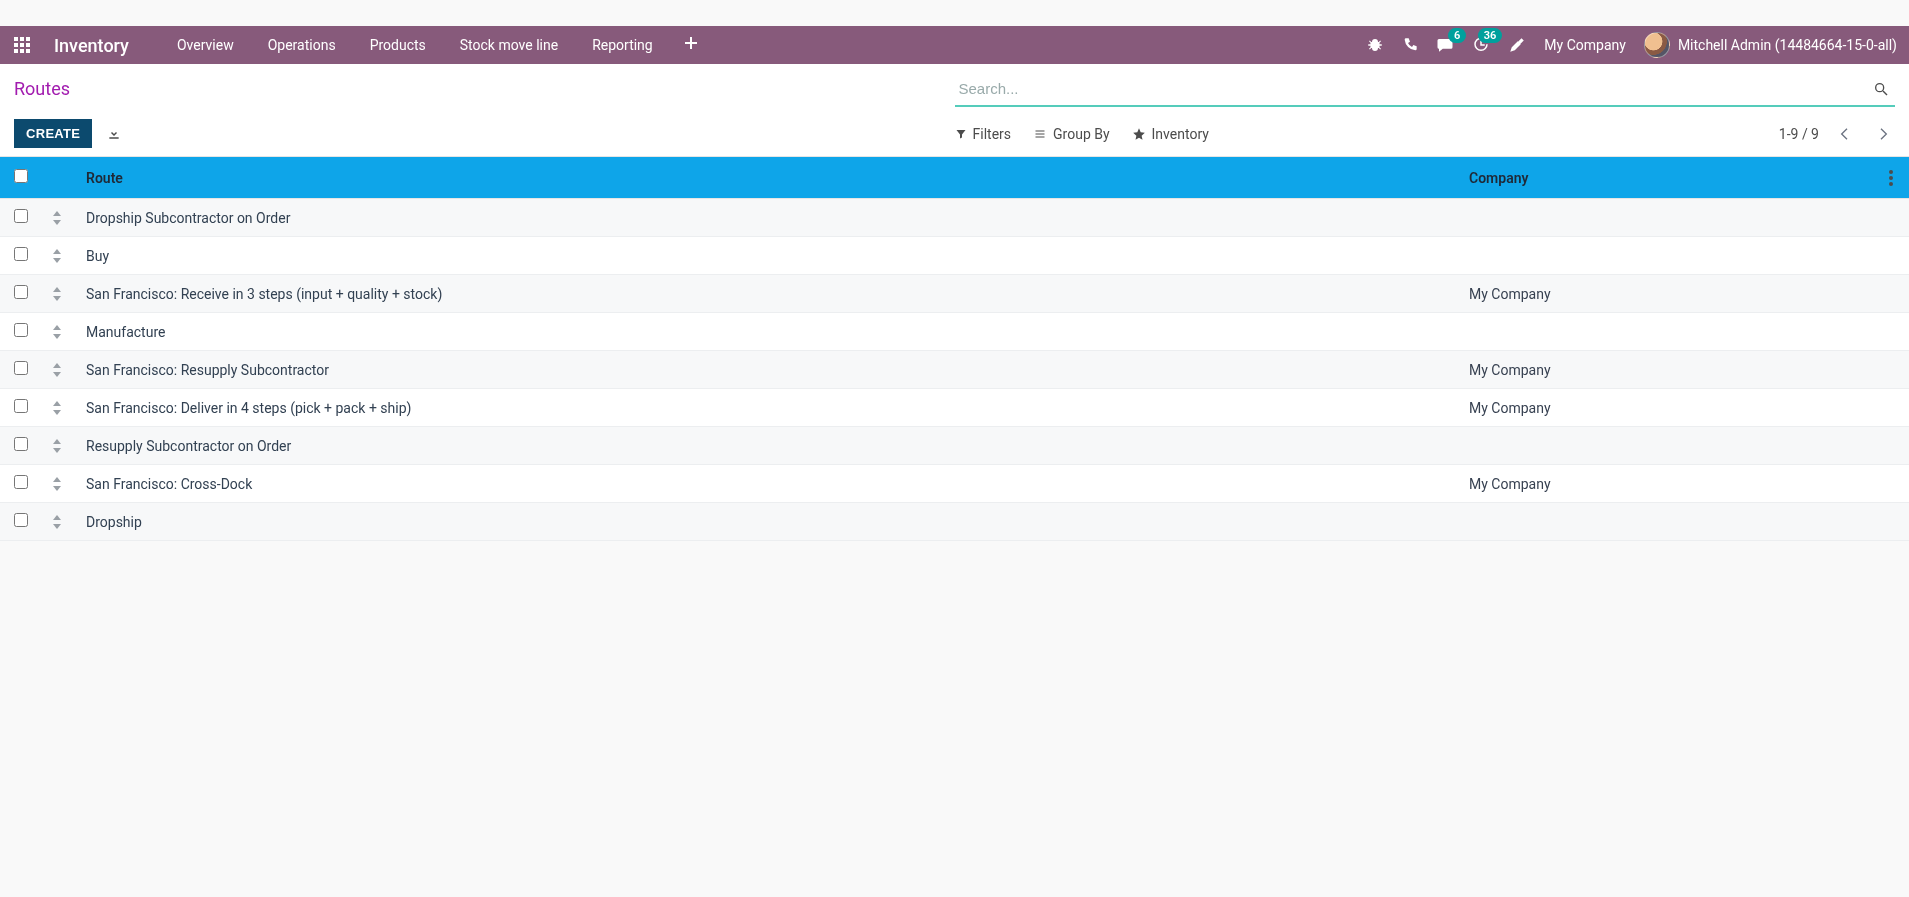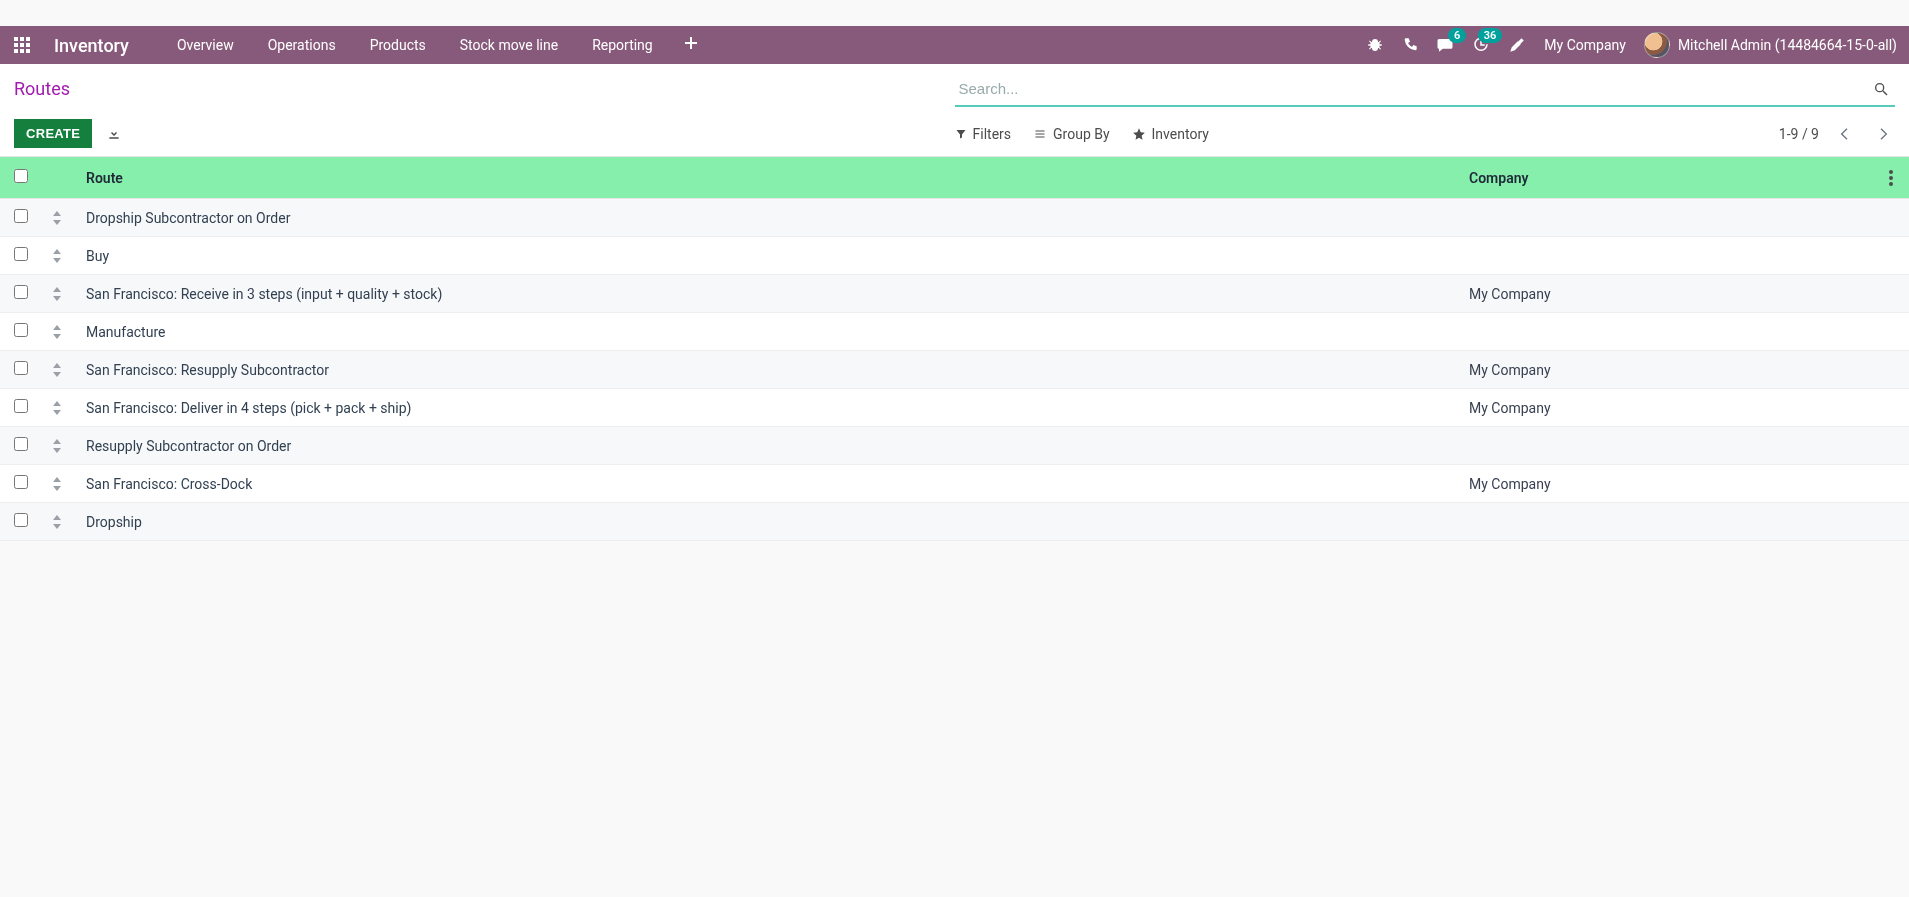--- a/index.html
+++ b/index.html
@@ -59,40 +59,40 @@
   .search-wrap.focused { border-bottom-color:#00a09d; box-shadow: 0 1px 0 #00a09d inset; gap: 37px; }
   .search-input {
     flex:1; border:none; outline:none; font-size:15px; padding:6px 4px;
     background:transparent;
   }
   .search-input::placeholder{ color:#9aa; }
   .search-btn { cursor:pointer; padding:4px 6px; color:#4c4c4c;}
   .cp-row2 { display:flex; align-items:center; margin-top:12px; }
   .cp-left { display:flex; align-items:center; gap:10px;}
   .btn-create {
-    background:#15803d; color:#fff; border:none;
+    background:#0c4a6e; color:#fff; border:none;
     padding: 7px 12px; font-weight:600; font-size:13px;
     letter-spacing:0.3px; cursor:pointer;
   }
   .btn-icon-download { cursor:pointer; color:#4c4c4c; padding:4px;}
   .cp-mid {
     margin-left:auto; flex:0 0 50%; display:flex; align-items:center; gap:24px;
     justify-content: space-between;
   }
   .filters-group { display:flex; gap:22px; }
   .filter-item { display:flex; align-items:center; gap:6px; cursor:pointer; color:#4c4c4c; }
   .pager-group { display:flex; align-items:center; gap:14px; color:#4c4c4c; margin-left:auto;}
   .pager-text { }
   .pager-btn { cursor:pointer; color:#6b7280; padding:4px;}
   
   .list-view { background:#fff; }
   table { width:100%; border-collapse: collapse; }
   thead th {
     text-align:left; font-weight:600; color:#1f2937;
-    padding: 12px 10px; border-bottom:1px solid #e5e5e5; background:#86efac;
+    padding: 12px 10px; border-bottom:1px solid #e5e5e5; background:#0ea5e9;
     font-size: 14px;
   }
   tbody td {
     padding: 10px 10px; border-bottom:1px solid #eceef0; color:#374151;
     font-size: 14px;
   }
   tbody tr:nth-child(odd){ background:#f7f8f9; }
   tbody tr:nth-child(even){ background:#fff; }
   .col-check { width:42px; text-align:center; }
   .col-handle { width:34px; text-align:center; color:#9aa0a6; }

